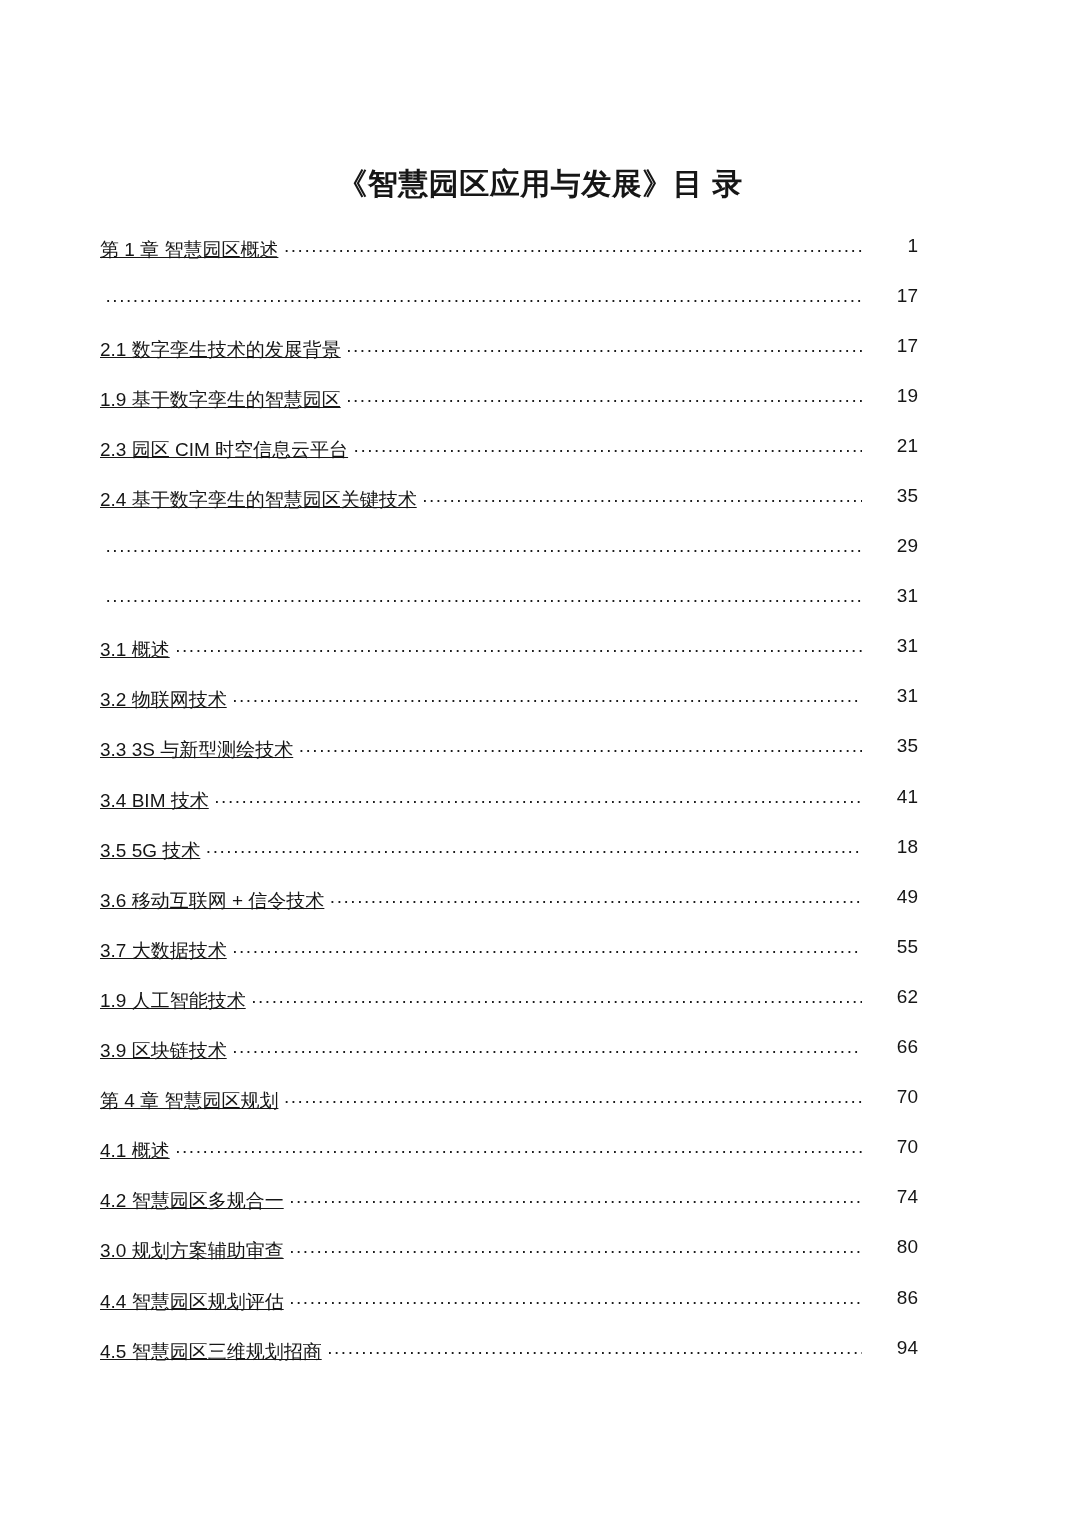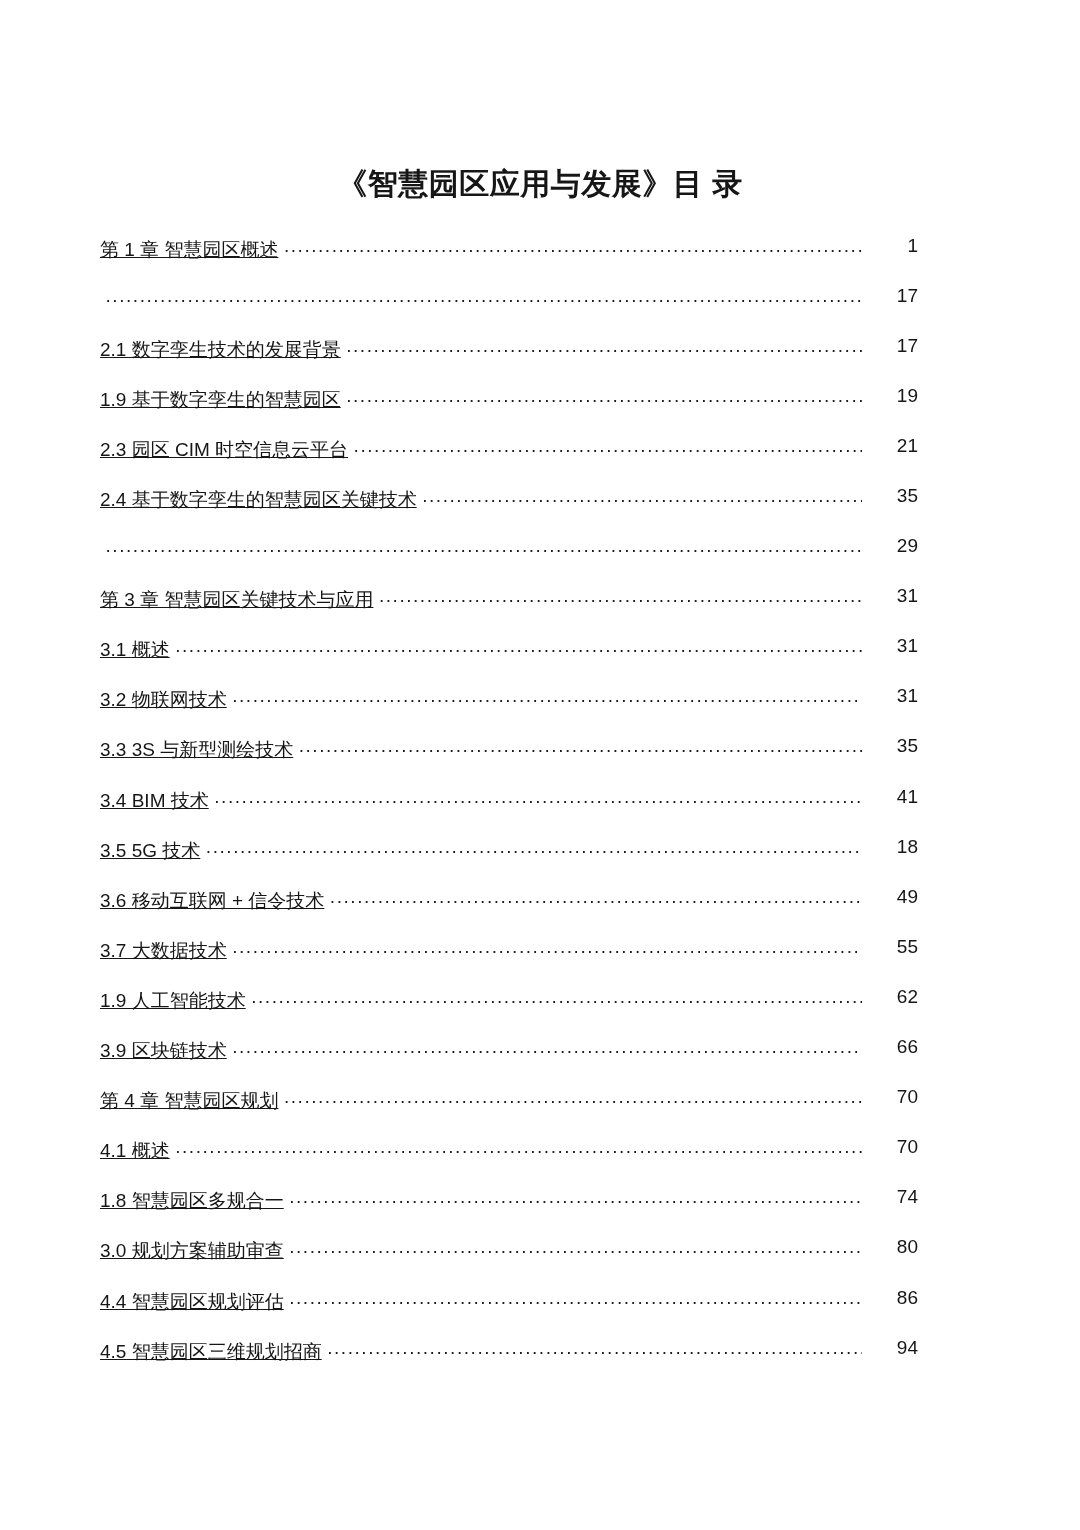--- a/index.html
+++ b/index.html
@@ -104,21 +104,20 @@
     <span class="toc-dots">····························································································································································································································</span>
     <span class="toc-page">35</span>
   </div>
 
   <div class="toc-row section">
     <span class="toc-dots">····························································································································································································································</span>
     <span class="toc-page">29</span>
   </div>
 
   <div class="toc-row chapter">
-    <span class="toc-label">第 3 章 智慧园区关键技术与应用</span>
     <span class="toc-dots">····························································································································································································································</span>
     <span class="toc-page">31</span>
   </div>
 
   <div class="toc-row section">
     <span class="toc-label">3.1 概述</span>
     <span class="toc-dots">····························································································································································································································</span>
     <span class="toc-page">31</span>
   </div>
 
@@ -176,21 +175,21 @@
     <span class="toc-page">70</span>
   </div>
 
   <div class="toc-row section">
     <span class="toc-label">4.1 概述</span>
     <span class="toc-dots">····························································································································································································································</span>
     <span class="toc-page">70</span>
   </div>
 
   <div class="toc-row section">
-    <span class="toc-label">1.8 智慧园区多规合一</span>
+    <span class="toc-label">4.2 智慧园区多规合一</span>
     <span class="toc-dots">····························································································································································································································</span>
     <span class="toc-page">74</span>
   </div>
 
   <div class="toc-row section">
     <span class="toc-label">3.0 规划方案辅助审查</span>
     <span class="toc-dots">····························································································································································································································</span>
     <span class="toc-page">80</span>
   </div>
 

